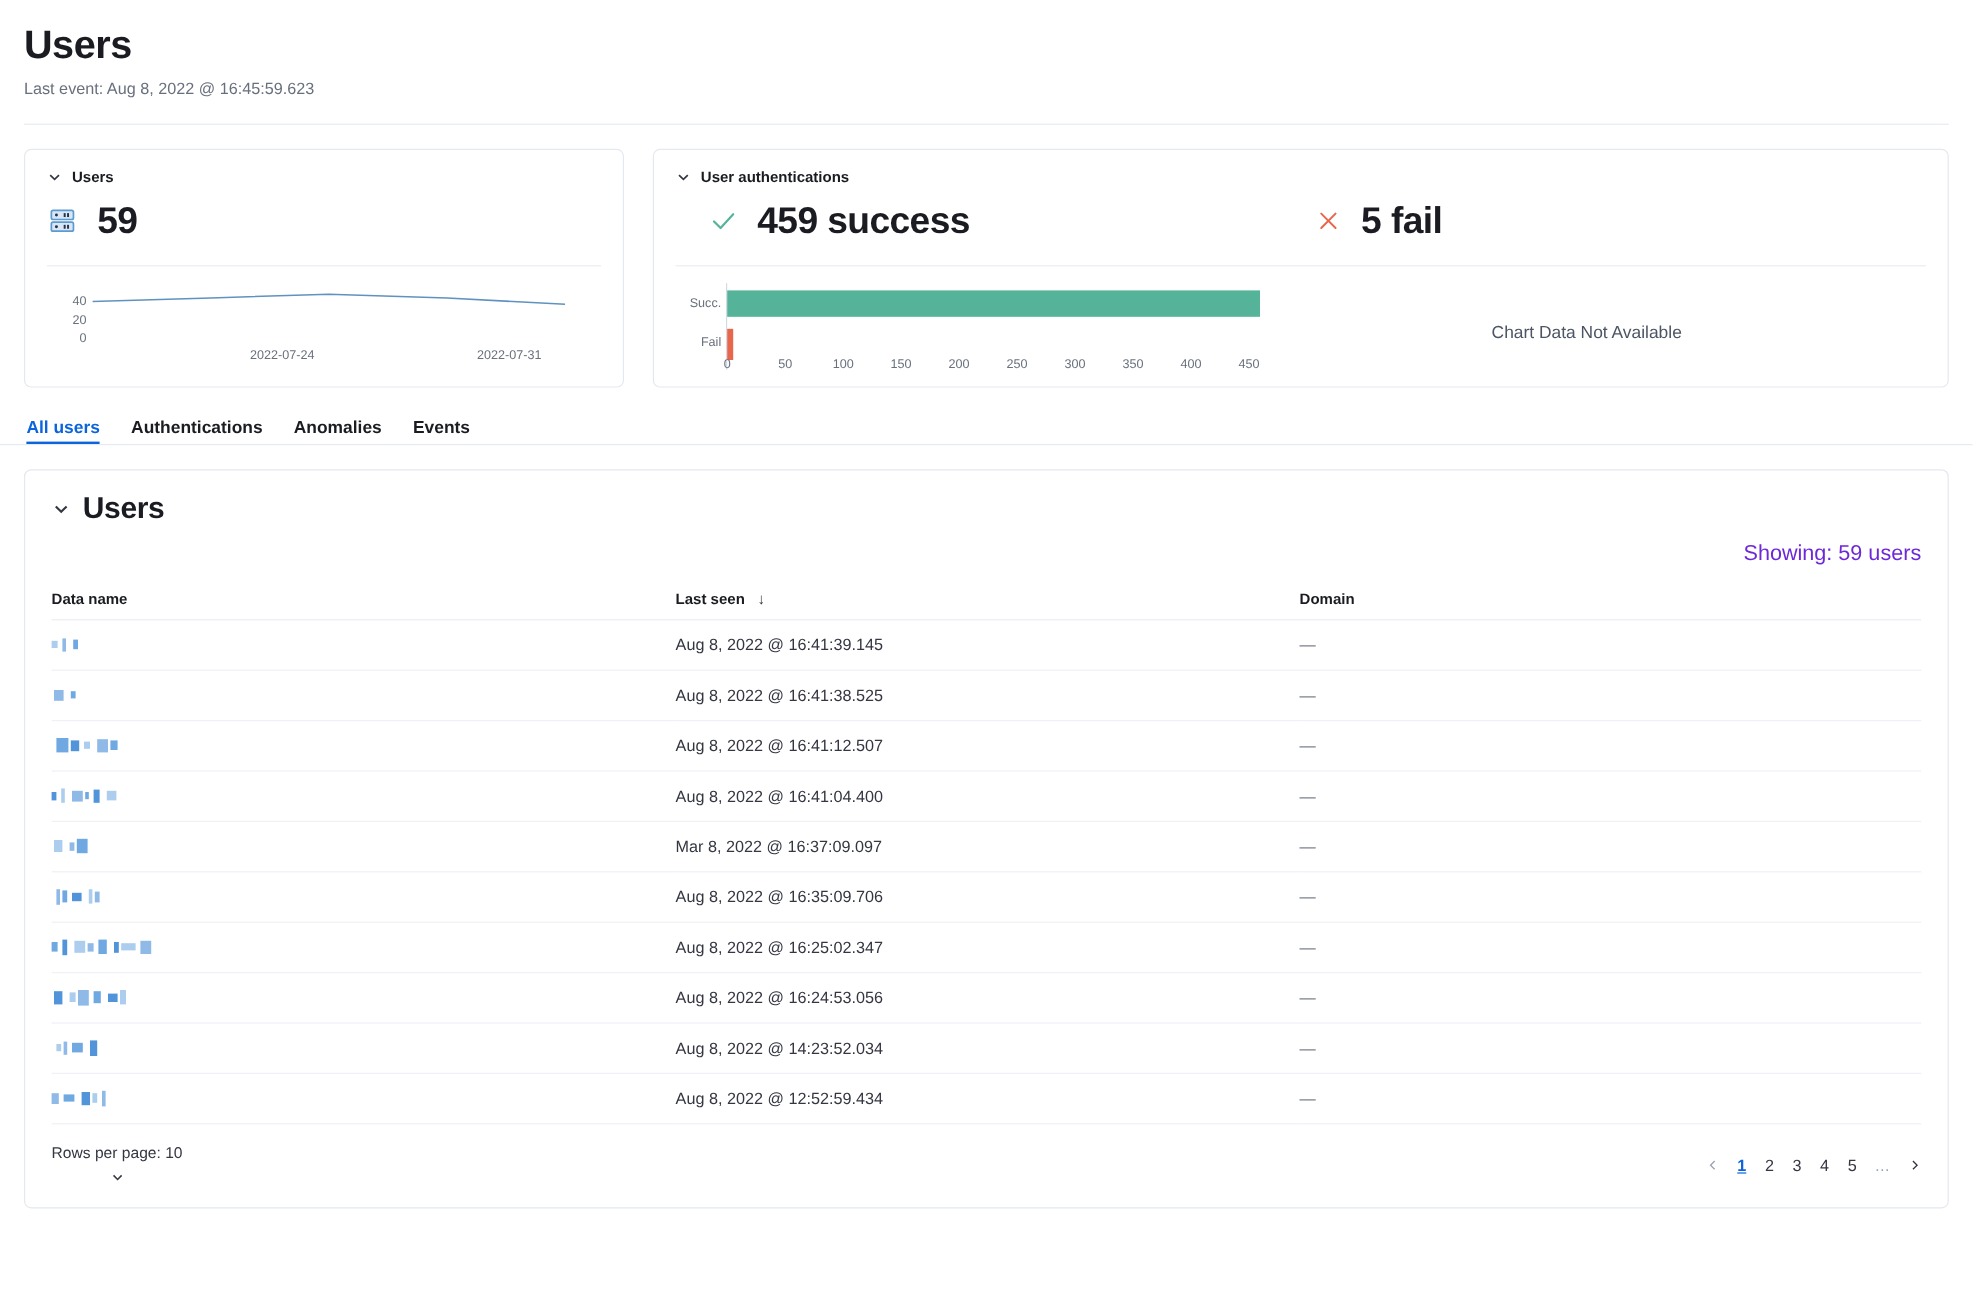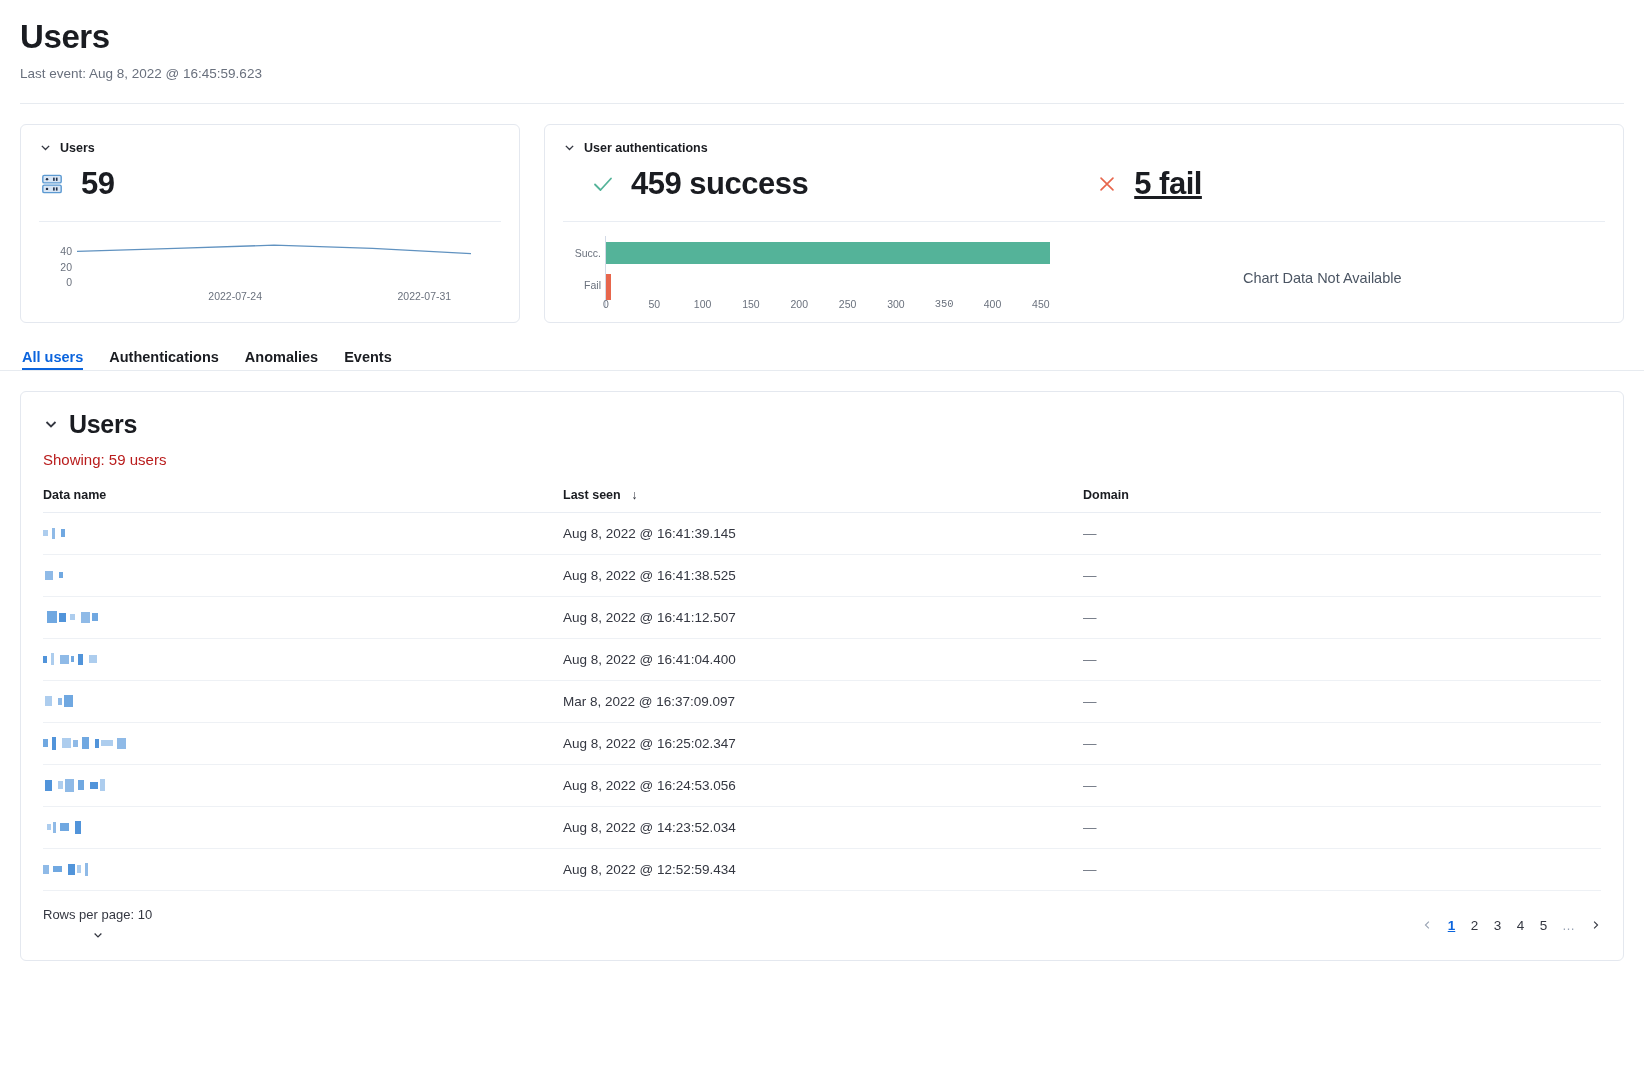--- a/index.html
+++ b/index.html
@@ -81,21 +81,21 @@
     font-size: 31px;
     font-weight: bold;
     letter-spacing: -0.5px;
     color: #1a1c21;
     white-space: nowrap;
   }
   .metric-icon { flex: 0 0 auto; display: flex; align-items: center; }
 
   .auth-metrics { display: flex; align-items: center; width: 100%; }
   .auth-metrics .metric-item:first-child { margin-left: 28px; }
-  .auth-metrics .metric-item:last-child  { margin-left: 288px; text-decoration: underline; }
+  .auth-metrics .metric-item:last-child  { margin-left: 288px; }
 
   .panel-divider {
     border-top: 1px solid #e9edf3;
     margin: 16px 0 0 0;
   }
 
   
   .chart-area { height: 74px; margin-top: 12px; position: relative; }
   .ytick {
     position: absolute;
@@ -190,23 +190,24 @@
     gap: 10px;
   }
   .card-chev { width: 16px; height: 16px; color: #343741; flex: 0 0 16px; }
   .card-title {
     font-size: 25px;
     font-weight: bold;
     letter-spacing: -0.3px;
     color: #1a1c21;
   }
   .card-sub {
-    font-size: 15px;
-    color: #b91c1c;
+    font-size: 18px;
+    color: #6d28d9;
     margin-top: 12px;
+    text-align: right;
   }
 
   table { width: 100%; border-collapse: collapse; margin-top: 20px; }
   th {
     text-align: left;
     font-size: 12.5px;
     font-weight: bold;
     color: #1a1c21;
     padding: 0 0 10px 0;
     border-bottom: 1px solid #e9edf3;
@@ -369,21 +370,21 @@
             <div class="bar" style="background: rgb(231, 102, 76); left: 0px; top: 38px; width: 1.05263%; height: 26px;"></div>
           </div>
         <div id="bar-xticks">
             <div class="bar-xtick" style="left: 0%;">0</div>
             <div class="bar-xtick" style="left: 10.5263%;">50</div>
             <div class="bar-xtick" style="left: 21.0526%;">100</div>
             <div class="bar-xtick" style="left: 31.5789%;">150</div>
             <div class="bar-xtick" style="left: 42.1053%;">200</div>
             <div class="bar-xtick" style="left: 52.6316%;">250</div>
             <div class="bar-xtick" style="left: 63.1579%;">300</div>
-            <div class="bar-xtick" style="left: 73.6842%; font-family: Liberation Mono, monospace;">350</div>
+            <div class="bar-xtick" style="left: 73.6842%;">350</div>
             <div class="bar-xtick" style="left: 84.2105%;">400</div>
             <div class="bar-xtick" style="left: 94.7368%;">450</div>
           </div>
       </div>
       <div class="no-data">Chart Data Not Available</div>
     </div>
   </div>
 </div>
 
 <div class="tabs">
@@ -470,20 +471,33 @@
         </tr>
         <tr>
           <td class="col-user">
             <span class="redact">
               <i style="width: 7px; height: 10px; opacity: 0.45; margin-left: 2px;"></i>
               <i style="width: 4px; height: 7px; opacity: 0.62; margin-left: 4px;"></i>
               <i style="width: 9px; height: 12px; opacity: 0.79; margin-left: 0px;"></i>
             </span>
           </td>
           <td class="col-seen">Mar 8, 2022 @ 16:37:09.097</td>
+          <td class="col-domain dash">—</td>
+        </tr>
+        <tr>
+          <td class="col-user">
+            <span class="redact">
+              <i style="width: 3px; height: 13px; opacity: 0.62; margin-left: 4px;"></i>
+              <i style="width: 4px; height: 10px; opacity: 0.79; margin-left: 0px;"></i>
+              <i style="width: 8px; height: 7px; opacity: 0.96; margin-left: 2px;"></i>
+              <i style="width: 3px; height: 12px; opacity: 0.45; margin-left: 4px;"></i>
+              <i style="width: 4px; height: 9px; opacity: 0.62; margin-left: 0px;"></i>
+            </span>
+          </td>
+          <td class="col-seen">Aug 8, 2022 @ 16:35:09.706</td>
           <td class="col-domain dash">—</td>
         </tr>
         <tr>
           <td class="col-user">
             <span class="redact">
               <i style="width: 5px; height: 8px; opacity: 0.79; margin-left: 0px;"></i>
               <i style="width: 4px; height: 13px; opacity: 0.96; margin-left: 2px;"></i>
               <i style="width: 9px; height: 10px; opacity: 0.45; margin-left: 4px;"></i>
               <i style="width: 5px; height: 7px; opacity: 0.62; margin-left: 0px;"></i>
               <i style="width: 7px; height: 12px; opacity: 0.79; margin-left: 2px;"></i>

